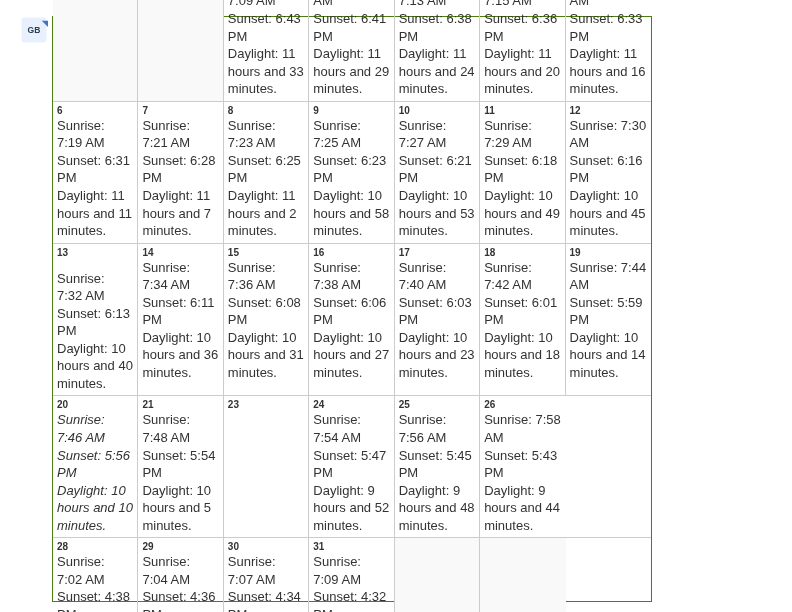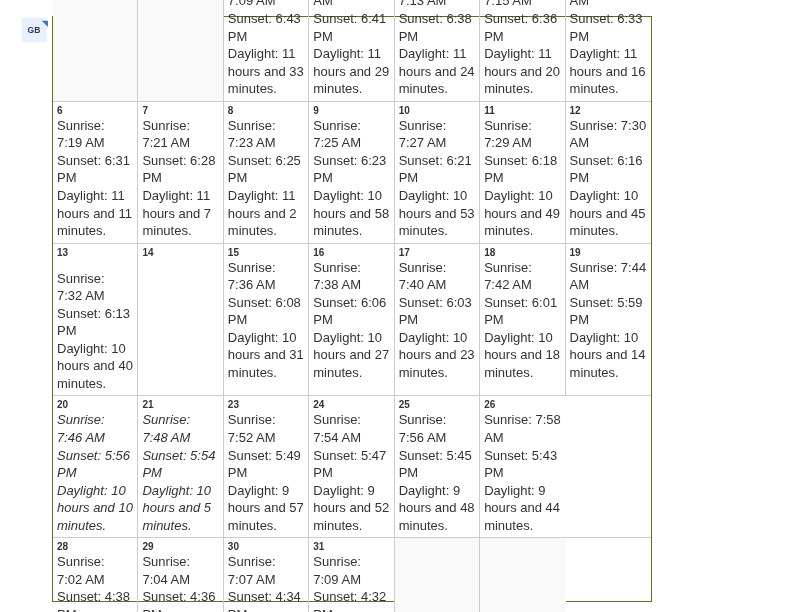--- a/index.html
+++ b/index.html
@@ -223,20 +223,23 @@
         </div>
         <div class="cal-row">
           <div class="cal-cell">
             <span class="cell-day">13</span>
             <div class="cell-info" style="white-space: pre-line; margin-top: 12px;">Sunrise: 7:32 AM
 Sunset: 6:13 PM
 Daylight: 10 hours and 40 minutes.</div>
           </div>
           <div class="cal-cell">
             <span class="cell-day">14</span>
+            <div class="cell-info" style="white-space: pre-line;">Sunrise: 7:34 AM
+Sunset: 6:11 PM
+Daylight: 10 hours and 36 minutes.</div>
           </div>
           <div class="cal-cell">
             <span class="cell-day">15</span>
             <div class="cell-info" style="white-space: pre-line;">Sunrise: 7:36 AM
 Sunset: 6:08 PM
 Daylight: 10 hours and 31 minutes.</div>
           </div>
           <div class="cal-cell">
             <span class="cell-day">16</span>
             <div class="cell-info" style="white-space: pre-line;">Sunrise: 7:38 AM
@@ -264,29 +267,26 @@
         </div>
         <div class="cal-row">
           <div class="cal-cell">
             <span class="cell-day">20</span>
             <div class="cell-info" style="white-space: pre-line; font-style: italic;">Sunrise: 7:46 AM
 Sunset: 5:56 PM
 Daylight: 10 hours and 10 minutes.</div>
           </div>
           <div class="cal-cell">
             <span class="cell-day">21</span>
-            <div class="cell-info" style="white-space: pre-line; font-style: italic;">Sunrise: 7:48 AM
+            <div class="cell-info" style="white-space: pre-line;">Sunrise: 7:48 AM
 Sunset: 5:54 PM
 Daylight: 10 hours and 5 minutes.</div>
           </div>
           <div class="cal-cell">
             <span class="cell-day">23</span>
-            <div class="cell-info" style="white-space: pre-line;">Sunrise: 7:52 AM
-Sunset: 5:49 PM
-Daylight: 9 hours and 57 minutes.</div>
           </div>
           <div class="cal-cell">
             <span class="cell-day">24</span>
             <div class="cell-info" style="white-space: pre-line;">Sunrise: 7:54 AM
 Sunset: 5:47 PM
 Daylight: 9 hours and 52 minutes.</div>
           </div>
           <div class="cal-cell">
             <span class="cell-day">25</span>
             <div class="cell-info" style="white-space: pre-line;">Sunrise: 7:56 AM

